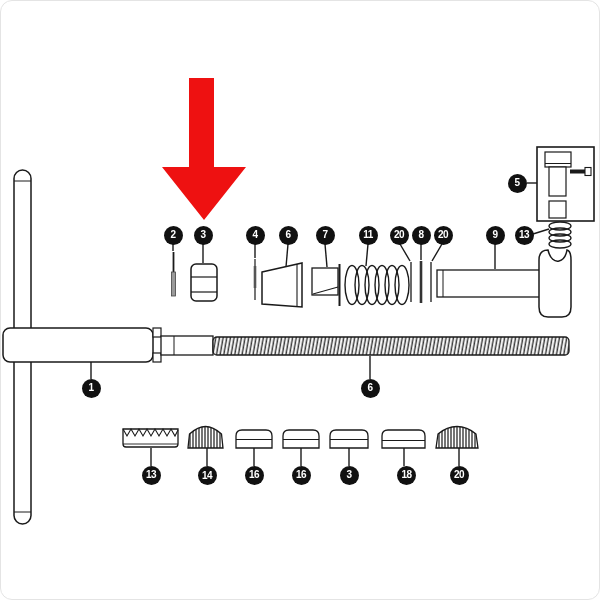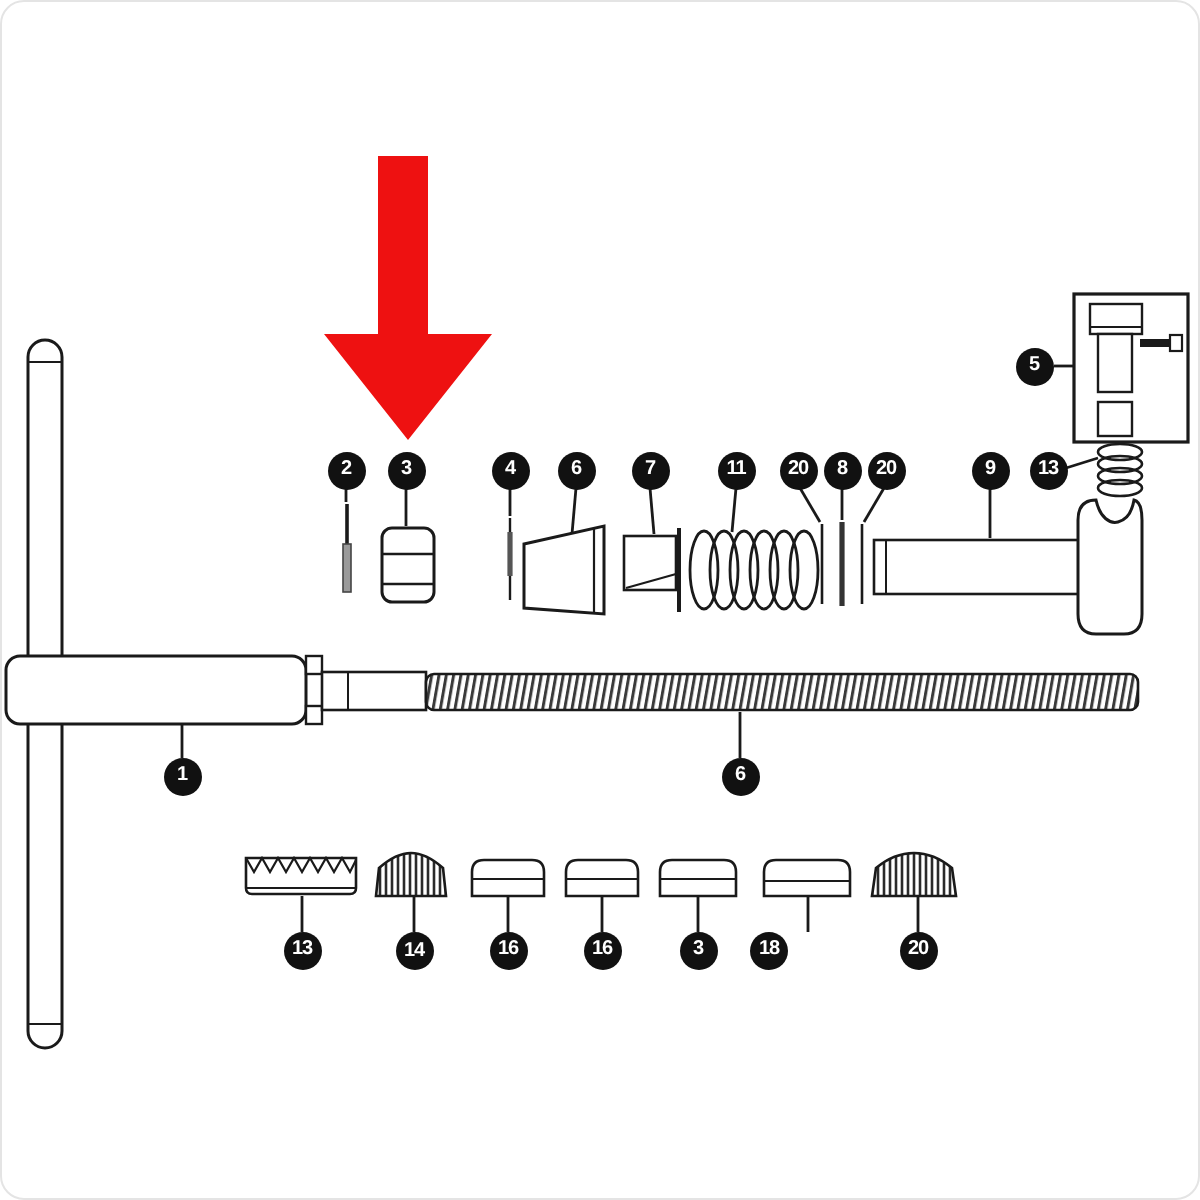--- a/index.html
+++ b/index.html
@@ -191,19 +191,19 @@
   <div class="badge" style="left:411.5px;top:225.5px">8</div>
   <div class="badge" style="left:485.5px;top:225.5px">9</div>
   <div class="badge" style="left:360.5px;top:378.5px">6</div>
   <div class="badge" style="left:358.5px;top:225.5px">11</div>
   <div class="badge" style="left:514.5px;top:225.5px">13</div>
   <div class="badge" style="left:141.5px;top:465.5px">13</div>
   <div class="badge" style="left:197.5px;top:466px">14</div>
   <div class="badge" style="left:244.5px;top:465.5px">16</div>
   <div class="badge" style="left:291.5px;top:465.5px">16</div>
   <div class="badge" style="left:339.5px;top:465.5px">3</div>
-  <div class="badge" style="left:375px;top:465.5px">18</div>
+  <div class="badge" style="left:397px;top:465.5px">18</div>
   <div class="badge" style="left:449.5px;top:465.5px">20</div>
   <div class="badge" style="left:389.5px;top:225.5px">20</div>
   <div class="badge" style="left:433.5px;top:225.5px">20</div>
 
   <div class="frame"></div>
 </div>
 
 </body></html>

